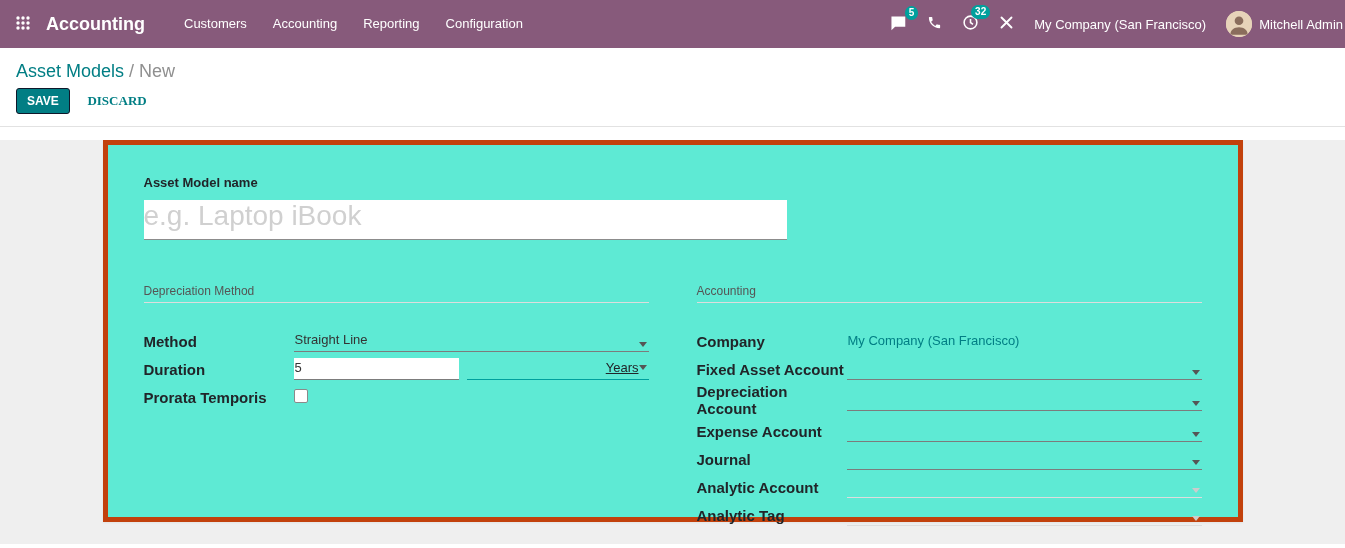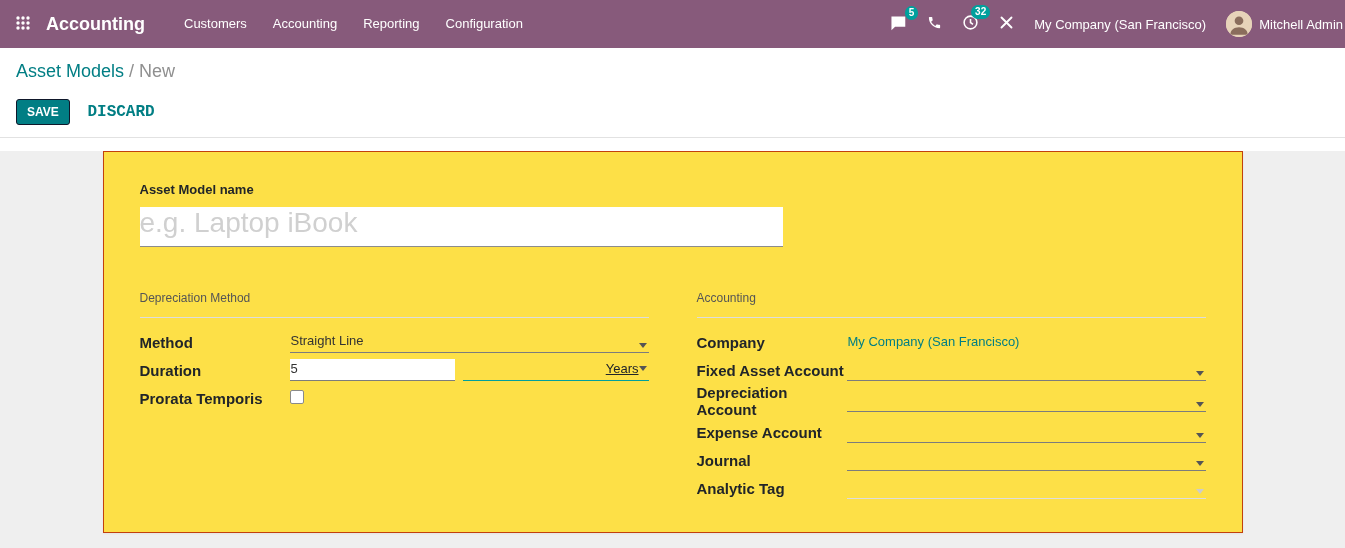--- a/index.html
+++ b/index.html
@@ -34,53 +34,53 @@
   }
   .company-name { font-size: 13px; cursor: pointer; white-space: nowrap; }
   .user-block { display: flex; align-items: center; gap: 7px; cursor: pointer; white-space: nowrap; }
   .avatar {
     width: 26px; height: 26px; border-radius: 50%; overflow: hidden;
     background: #e7d3b9; display: inline-flex; flex: none;
   }
 
   
   .control-panel { padding: 13px 16px 12px; border-bottom: 1px solid #e2e2e2; background: #fff; }
-  .breadcrumb { font-size: 18px; margin-bottom: 17px; }
+  .breadcrumb { font-size: 18px; margin-bottom: 6px; }
   .breadcrumb .parent { color: #017E84; cursor: pointer; }
   .breadcrumb .sep, .breadcrumb .current { color: #8f8f8f; }
   .btn-save {
     background: #017E84; color: #fff; border: 1px solid #0f172a; border-radius: 3px;
     font-size: 12px; font-weight: bold; padding: 5px 10px; cursor: pointer;
     font-family: "Liberation Sans", sans-serif;
   }
   .btn-discard {
-    background: none; border: none; color: #017E84; font-size: 16px; font-weight: bold;
-    margin-left: 14px; cursor: pointer; font-family: Liberation Mono, monospace;
+    background: none; border: none; color: #017E84; font-size: 13px; font-weight: bold;
+    margin-left: 14px; cursor: pointer; font-family: Liberation Serif, serif;
   }
 
   
   .content { background: #efefef; height: 404px; }
   .sheet {
-    width: 1140px; margin: 13px auto 0; background: #fde047; height: 382px;
-    border: 1px solid #c2410c; box-shadow: 0 1px 2px rgba(0,0,0,.05);
+    width: 1140px; margin: 13px auto 0; background: #5eead4; height: 382px;
+    border: 5px solid #c2410c; box-shadow: 0 1px 2px rgba(0,0,0,.05);
     padding: 30px 36px;
   }
   .field-label-top { font-weight: bold; font-size: 13px; margin-bottom: 10px; }
   .name-input {
     display: block; width: 643px; border: none; border-bottom: 1px solid #8c8c8c;
     font-size: 28px; padding: 0 0 7px; color: #444; outline: none;
     font-family: "Liberation Sans", sans-serif;
   }
   .name-input::placeholder { color: #d0d0d0; }
 
   .columns { display: flex; gap: 48px; margin-top: 44px; }
   .col { flex: 1; min-width: 0; }
   .section-title {
-    font-size: 12px; color: #555; padding-bottom: 12px;
-    border-bottom: 1px solid #ddd; margin-bottom: 10px;
+    font-size: 12px; color: #555; padding-bottom: 4px;
+    border-bottom: 1px solid #ddd; margin-bottom: 24px;
   }
   .row { display: flex; align-items: center; min-height: 28px; }
   .row-label { width: 150px; flex: none; font-weight: bold; font-size: 15px; }
   .control {
     flex: 1; display: flex; align-items: flex-end; justify-content: space-between;
     border-bottom: 1px solid #7c7c7c; padding: 2px 2px 4px 1px; font-size: 13px;
     cursor: pointer; min-height: 22px;
   }
   .control.no-line { border-bottom: none; cursor: default; }
   .control.readonly { border-bottom-color: #ddd; cursor: default; }
@@ -266,20 +266,27 @@
         </div>
 
         <div class="row">
           <span class="row-label">Journal</span>
           <div class="control">
             <span class="value"></span>
             <span class="caret"></span>
           </div>
         </div>
 
+        <div class="row">
+          <span class="row-label">Analytic Account</span>
+          <div class="control readonly">
+            <span class="value"></span>
+            <span class="caret"></span>
+          </div>
+        </div>
 
         <div class="row">
           <span class="row-label">Analytic Tag</span>
           <div class="control readonly">
             <span class="value"></span>
             <span class="caret"></span>
           </div>
         </div>
       </div>
     </div>

